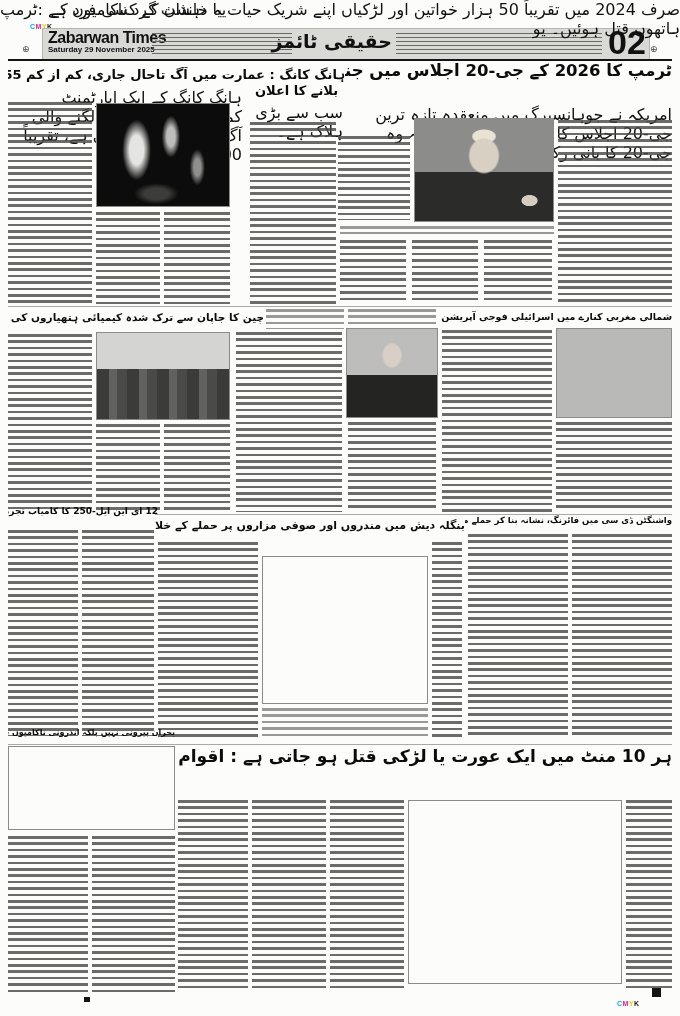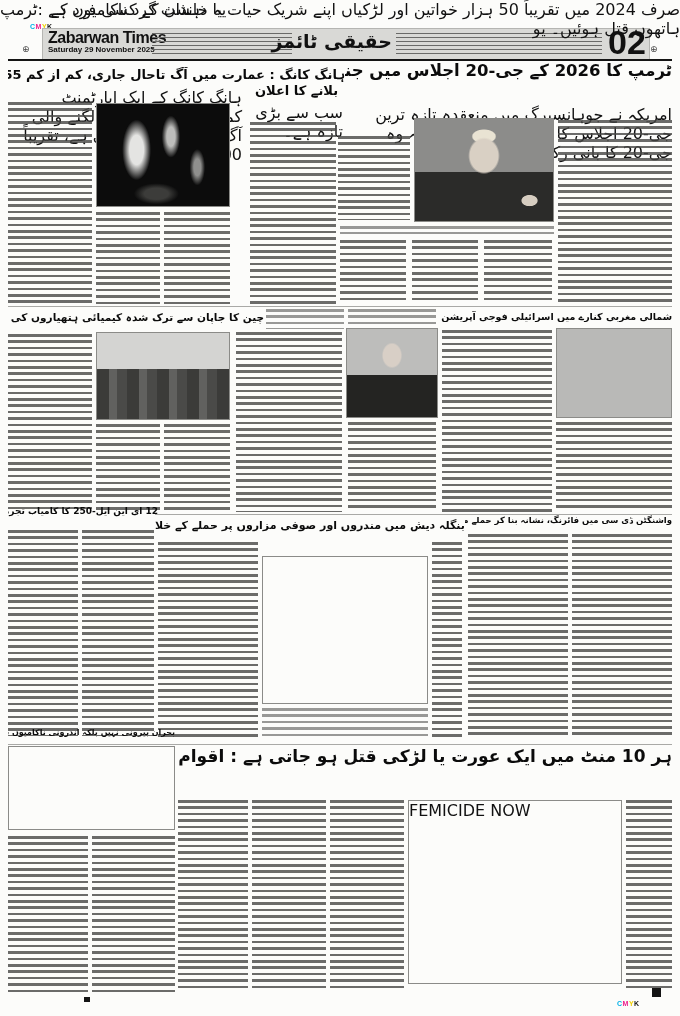--- a/index.html
+++ b/index.html
@@ -94,21 +94,21 @@
 <div class="abs mast-lines" style="left:396px;width:206px;"></div>
 <div class="abs mast-ur ur">حقیقی ٹائمز</div>
 <div class="abs pagenum">02</div>
 <div class="abs toprule"></div>
 
 <div class="abs hl ur center" style="left:8px;top:67px;width:337px;font-size:13px;">ہانگ کانگ : عمارت میں آگ تاحال جاری، کم از کم 55 افراد ہلاک</div>
 <div class="abs hl ur center" style="left:345px;top:61px;width:327px;font-size:16.5px;">ٹرمپ کا 2026 کے جی-20 اجلاس میں جنوبی افریقہ کو نہ</div>
 <div class="abs hl ur center" style="left:248px;top:83px;width:97px;font-size:13px;">بلانے کا اعلان</div>
 <div class="abs subhead ur" style="left:12px;top:88px;width:230px;">ہانگ کانگ کے ایک اپارٹمنٹ کمپلیکس میں بدھ کو لگنے والی آگ اب بھی بھڑک رہی ہے، تقریباً 300 افراد لاپتہ</div>
 <div class="abs subhead ur" style="left:348px;top:105px;width:324px;">امریکہ نے جوہانسبرگ میں منعقدہ تازہ ترین جی-20 اجلاس کا بائیکاٹ کیا تھا حالانکہ وہ جی-20 کا بانی رکن اور دنیا کی</div>
-<div class="abs subhead ur" style="left:248px;top:103px;width:95px;">سب سے بڑی تازہ ہے۔</div>
+<div class="abs subhead ur" style="left:248px;top:103px;width:95px;">سب سے بڑی ہلاک ہے۔</div>
 <div class="abs quoteband ur">یہ دہشت گرد ناکامیوں ہے :ٹرمپ</div>
 
 <div class="photo ph-fire" style="left:96px;top:103px;width:134px;height:104px;"></div>
 <div class="photo ph-trump" style="left:414px;top:118px;width:140px;height:104px;"></div>
 
 <div class="gk" style="left:8px;top:102px;width:84px;height:202px;"></div>
 <div class="gk" style="left:96px;top:212px;width:64px;height:92px;"></div>
 <div class="gk" style="left:164px;top:212px;width:66px;height:92px;"></div>
 <div class="gk" style="left:250px;top:122px;width:86px;height:182px;"></div>
 <div class="gk" style="left:338px;top:136px;width:72px;height:84px;"></div>
@@ -160,21 +160,20 @@
 <div class="gk" style="left:8px;top:836px;width:80px;height:156px;"></div>
 <div class="gk" style="left:92px;top:836px;width:83px;height:156px;"></div>
 
 <div class="abs hl ur center" style="left:175px;top:746px;width:497px;font-size:17px;">ہر 10 منٹ میں ایک عورت یا لڑکی قتل ہو جاتی ہے : اقوام متحدہ</div>
 <div class="abs unbox ur">
   <div>صرف 2024 میں تقریباً 50 ہزار خواتین اور لڑکیاں اپنے شریک حیات یا خاندان کے کسی فرد کے ہاتھوں قتل ہوئیں۔ یو</div>
 </div>
 
 <div class="photo ph-rally" style="left:408px;top:800px;width:214px;height:184px;">
   <div class="placard">
-    <div class="l">FEMICIDE NOW</div>
     <div class="tag"></div>
   </div>
   <div class="whitesign"></div>
 </div>
 
 <div class="gk" style="left:178px;top:800px;width:70px;height:190px;"></div>
 <div class="gk" style="left:252px;top:800px;width:74px;height:190px;"></div>
 <div class="gk" style="left:330px;top:800px;width:74px;height:190px;"></div>
 <div class="gk" style="left:626px;top:800px;width:46px;height:190px;"></div>
 

